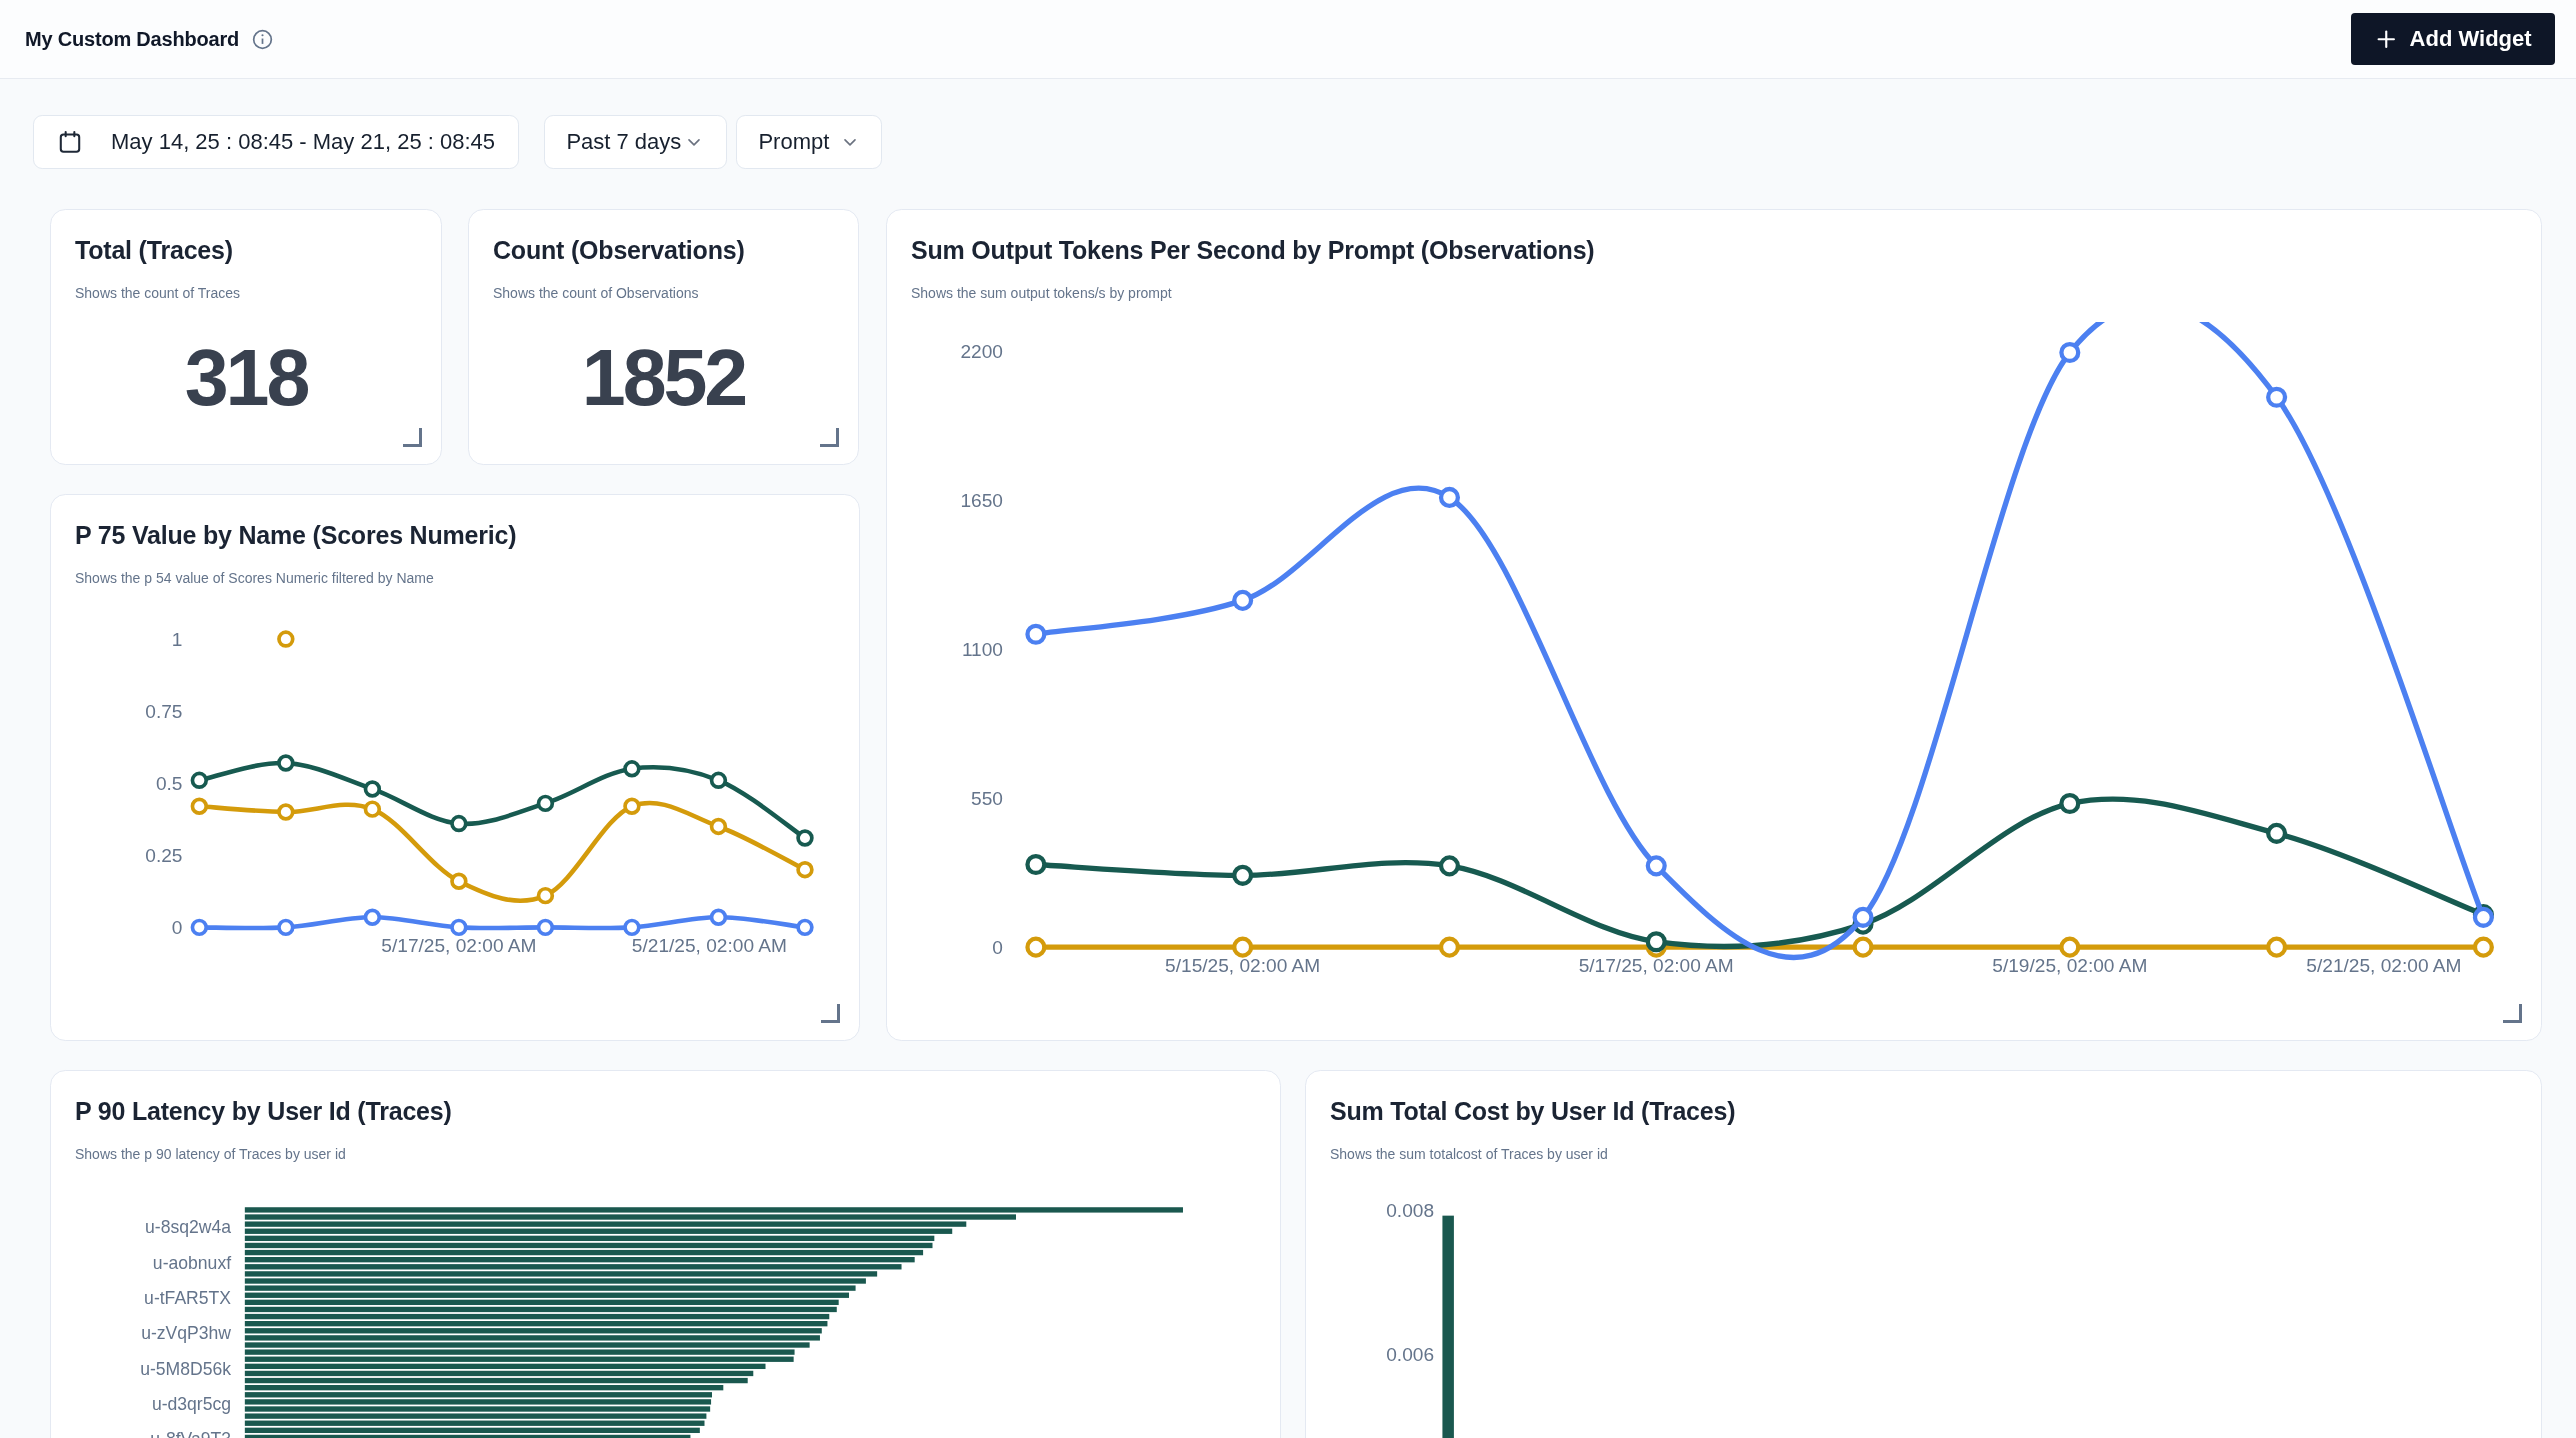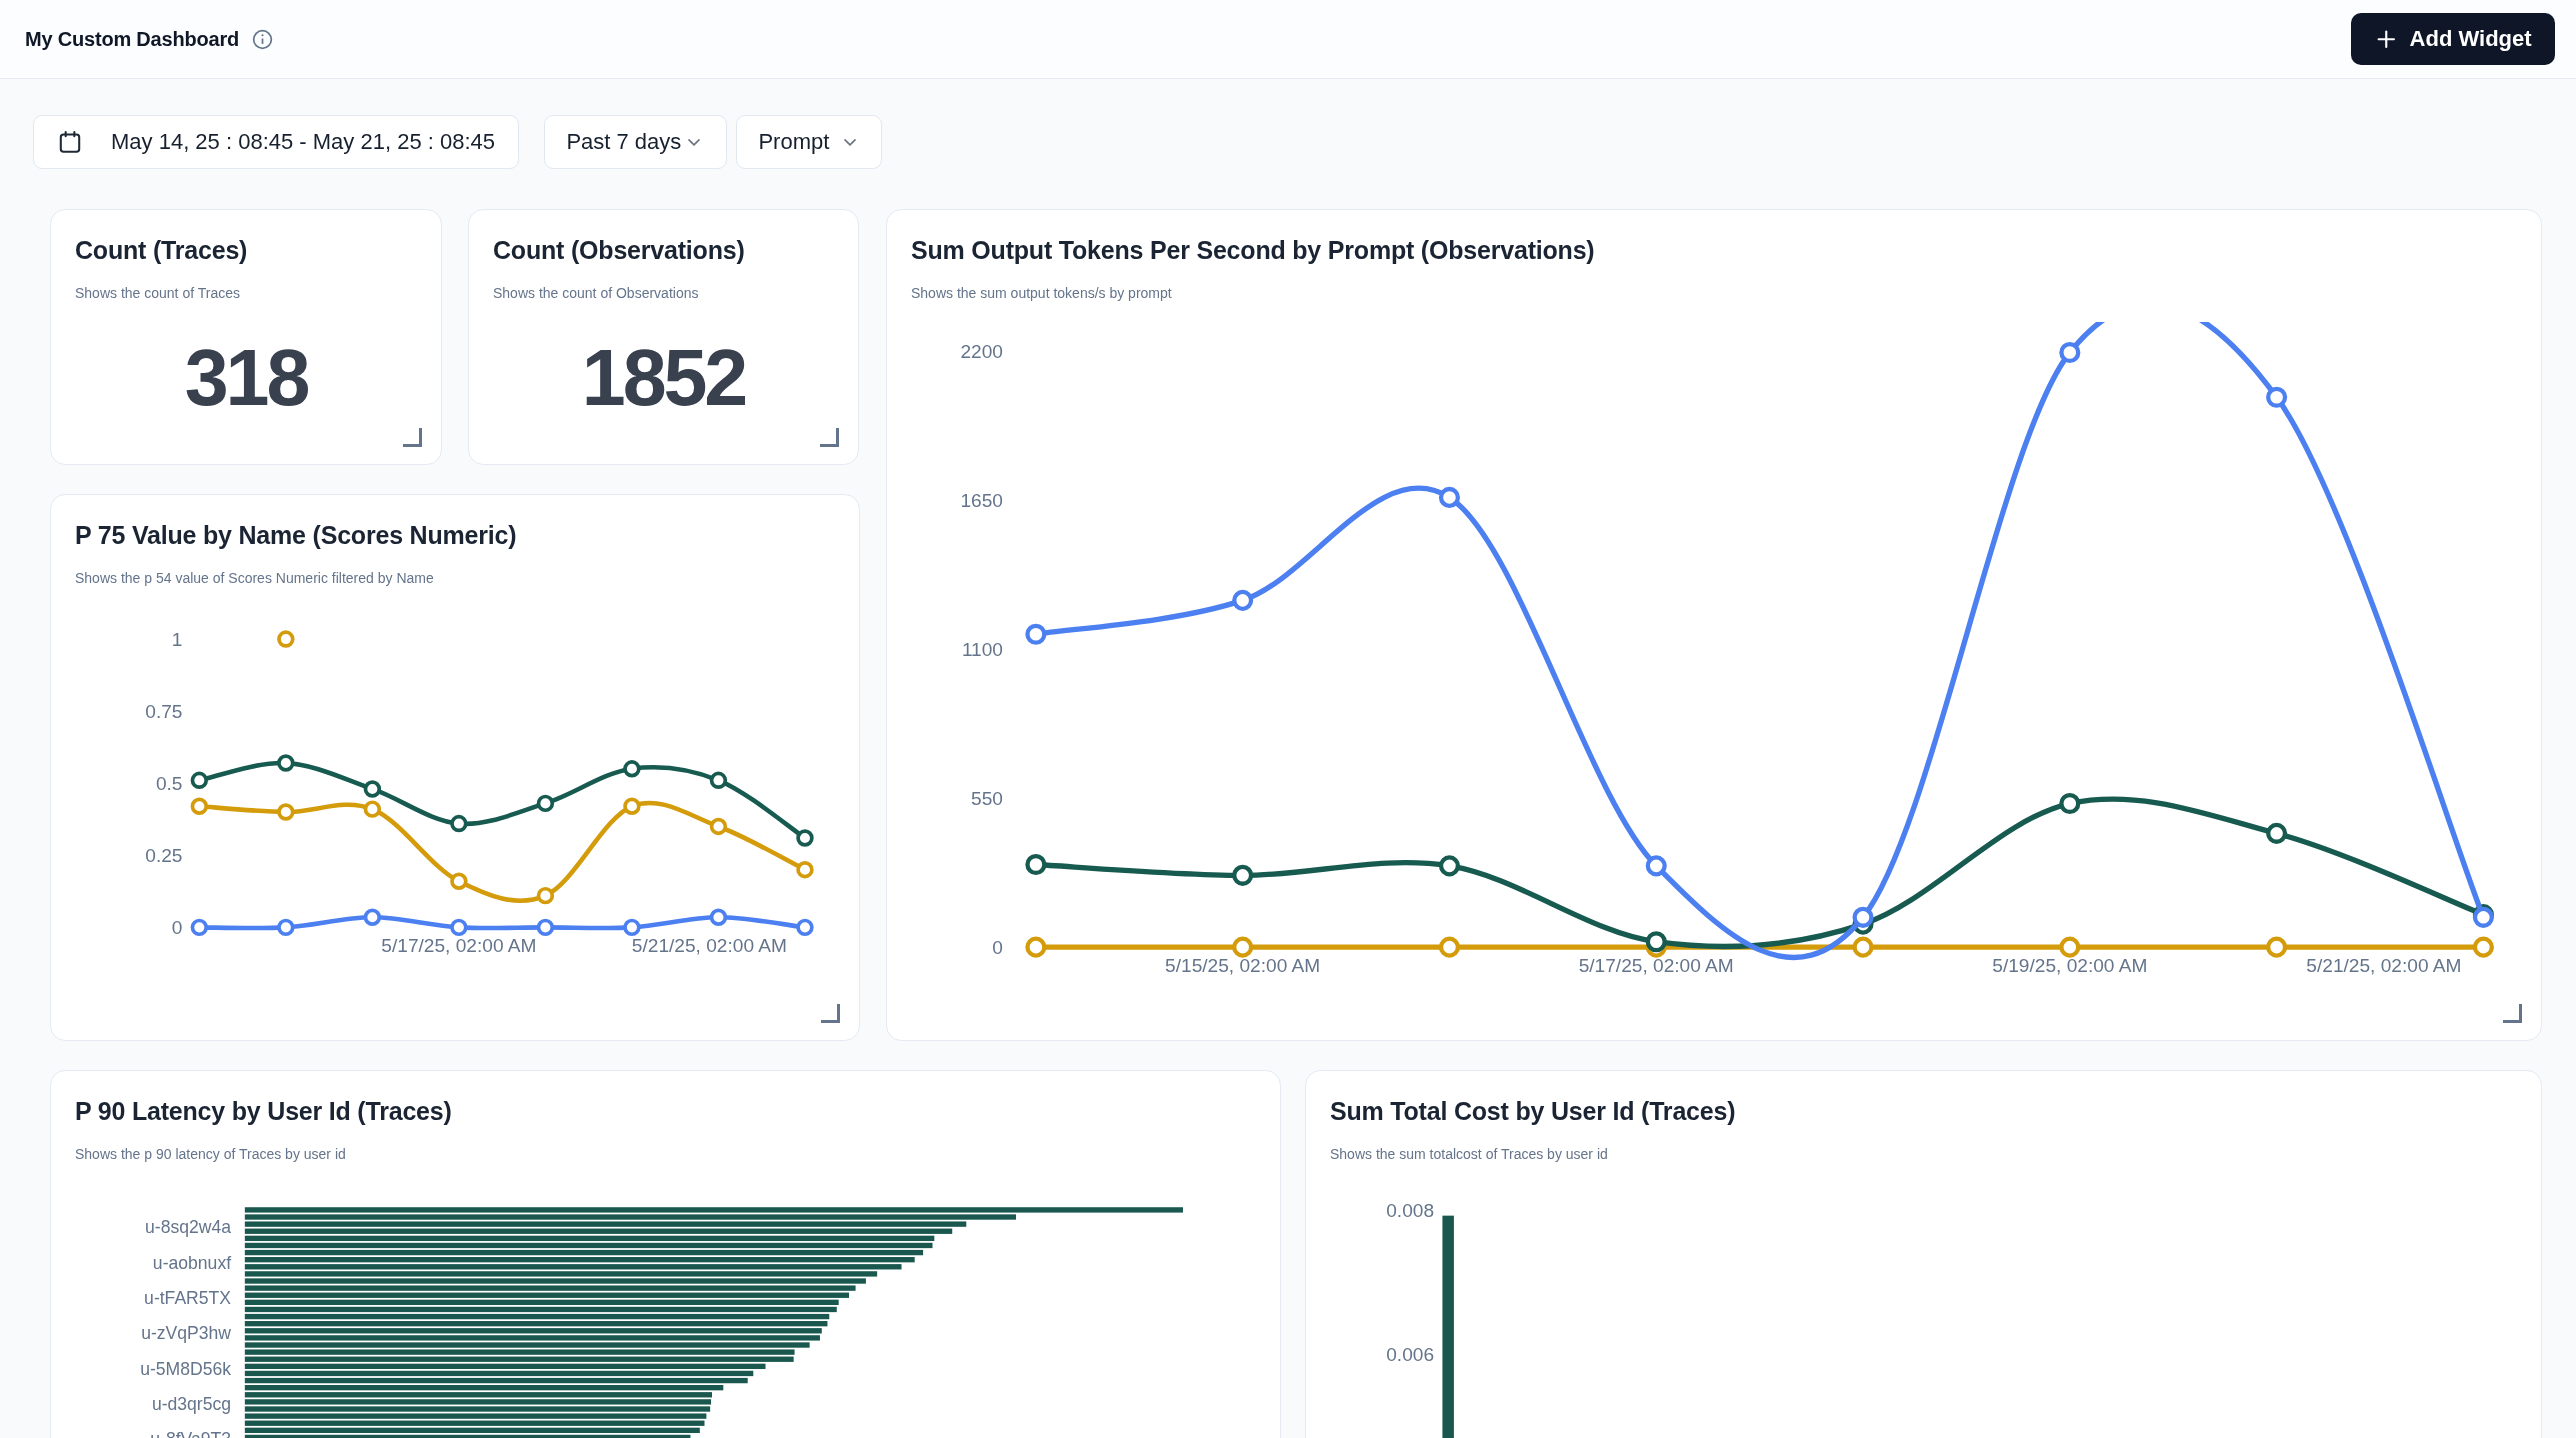--- a/index.html
+++ b/index.html
@@ -11,21 +11,21 @@
   
   #header{
     position:absolute;left:0;top:0;width:100%;height:79px;
     background:#fcfdfe;border-bottom:1.5px solid #e7ebf1;
     display:flex;align-items:center;box-sizing:border-box;
   }
   #page-title{font-size:20px;font-weight:700;color:#101828;margin-left:25px;letter-spacing:-0.2px;}
   .info-icon{margin-left:12.2px;display:flex;align-items:center;}
   #add-widget-btn{
     position:absolute;right:21.4px;top:13px;height:52px;
-    background:#0e1627;color:#fff;border:none;border-radius:10px;
+    background:#0e1627;color:#fff;border:none;border-radius:4px;
     display:flex;align-items:center;gap:11.5px;padding:0 23px;
     font-family:inherit;font-size:22px;font-weight:700;cursor:pointer;
   }
   
   .tbtn{
     position:absolute;top:115px;height:54px;background:#ffffff;
     border:1.5px solid #e2e8f0;border-radius:9.2px;box-sizing:border-box;
     display:flex;align-items:center;font-family:inherit;
     font-size:22px;font-weight:500;color:#17202e;cursor:pointer;
   }
@@ -106,21 +106,21 @@
   <button class="tbtn" id="filters-btn">
     <span>Prompt</span>
     <span style="display:flex;">
       <svg width="20" height="20" viewBox="0 0 24 24" fill="none" stroke="#6b7280" stroke-width="2" stroke-linecap="round" stroke-linejoin="round">
         <polyline points="6,9.5 12,15.5 18,9.5"></polyline>
       </svg>
     </span>
   </button>
 
   <div class="card" id="card-count-traces">
-    <div class="w-title">Count (Traces)</div>
+    <div class="w-title">Total (Traces)</div>
     <div class="w-subtitle">Shows the count of Traces</div>
     <div class="bignum">318</div>
     <div class="resize-handle"></div>
   </div>
 
   <div class="card" id="card-count-observations">
     <div class="w-title">Count (Observations)</div>
     <div class="w-subtitle">Shows the count of Observations</div>
     <div class="bignum">1852</div>
     <div class="resize-handle"></div>

